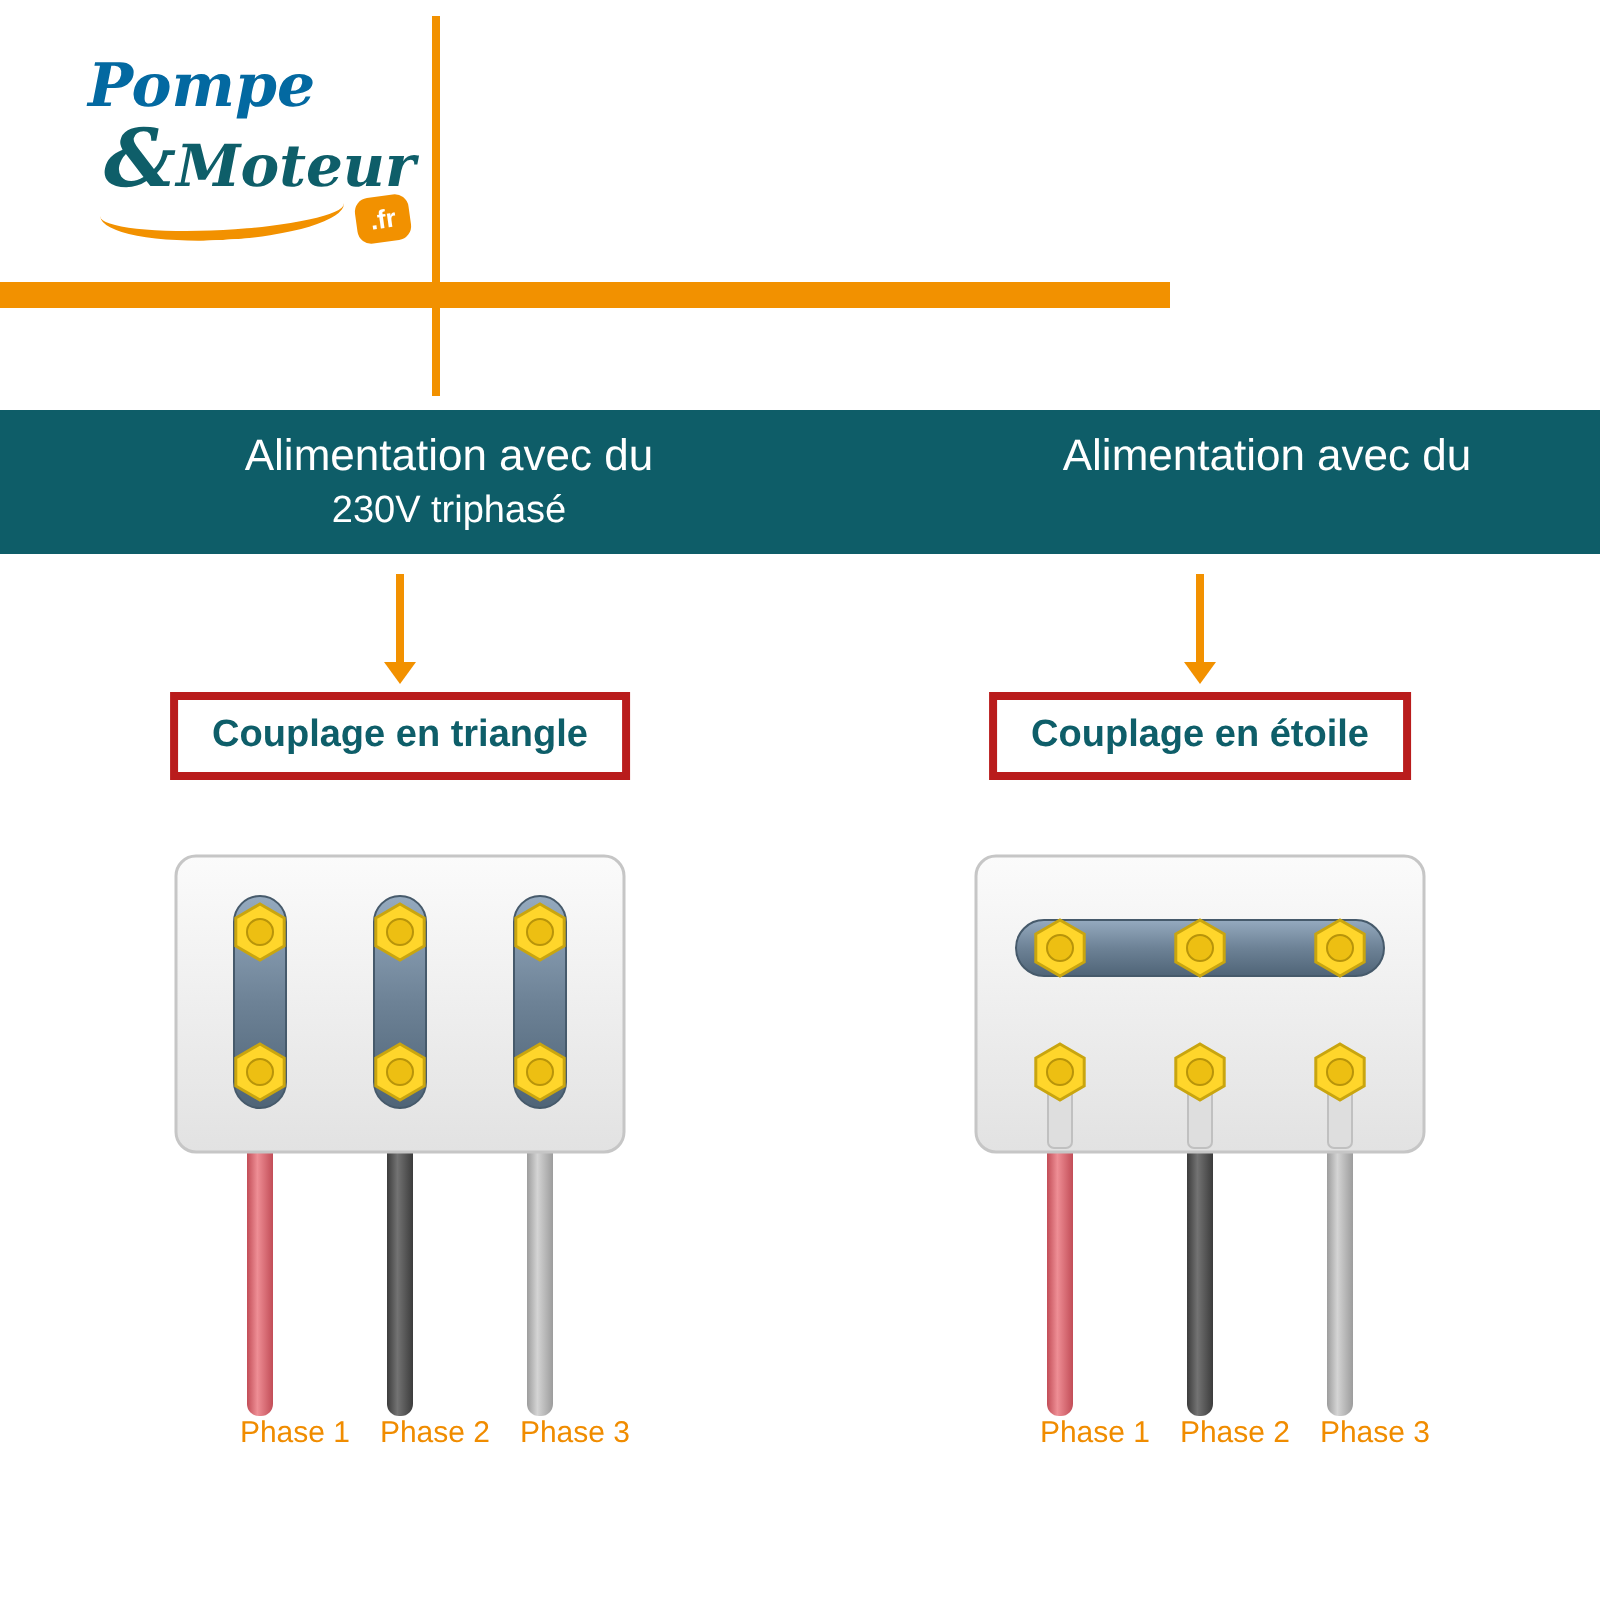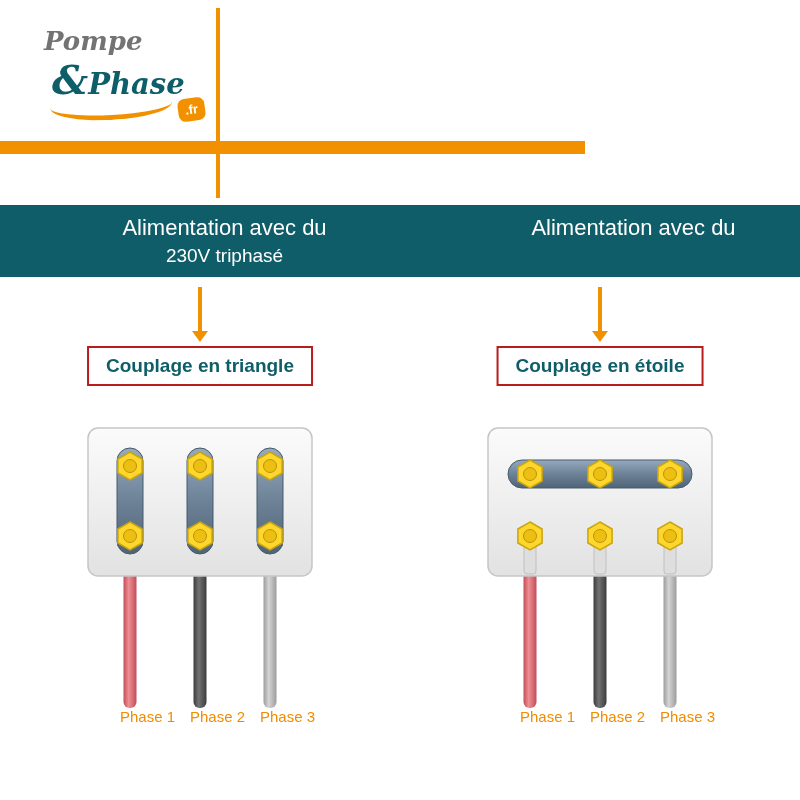--- a/index.html
+++ b/index.html
@@ -4,21 +4,21 @@
 <style>
   * { margin:0; padding:0; box-sizing:border-box; }
   html,body { width:800px; height:800px; background:#ffffff; overflow:hidden;
               font-family:"Liberation Sans", sans-serif; }
   .page { position:relative; width:800px; height:800px; background:#fff; }
 
   
   .logo { position:absolute; left:28px; top:20px; width:185px; height:115px; }
   .logo-pompe { position:absolute; left:16px; top:6px;
                 font-family:"DejaVu Serif", serif; font-style:italic; font-weight:bold;
-                font-size:26px; color:#737373; }
+                font-size:30px; color:#0369a1; }
   .logo-row { position:absolute; left:24px; top:36px; display:flex; align-items:baseline;
               font-family:"DejaVu Serif", serif; font-style:italic; font-weight:bold; color:#0e5e69; }
   .logo-amp { font-size:40px; }
   .logo-moteur { font-size:29px; }
   .logo-fr { position:absolute; left:150px; top:78px; background:#f29100; color:#fff;
              font-size:13px; font-weight:bold; padding:4px 7px; border-radius:7px;
              transform:rotate(-8deg); }
   .logo-swoosh { position:absolute; left:22px; top:70px; width:122px; height:30px;
                  border-bottom:5px solid #f29100; border-radius:50%;
                  transform:rotate(-3deg); }
@@ -42,21 +42,21 @@
   .band-l1 { font-size:22px; line-height:28px; font-weight:normal; }
   .band-l2 { font-size:19px; line-height:28px; font-weight:normal; }
 
   .arrow { position:absolute; top:82px; left:50%; transform:translateX(-50%);
            display:flex; flex-direction:column; align-items:center; }
   .arrow-shaft { width:4px; height:44px; background:#f29100; }
   .arrow-head  { width:0; height:0; border-left:8px solid transparent;
                  border-right:8px solid transparent; border-top:11px solid #f29100; }
 
   .coupling { position:absolute; top:141px; left:50%; transform:translateX(-50%);
-              border:2px solid #b91c1c; background:#fff; padding:7px 17px;
+              border:4px solid #b91c1c; background:#fff; padding:7px 17px;
               color:#0e5e69; font-weight:bold; font-size:19px; white-space:nowrap; }
 
   .diagram { position:absolute; top:215px; left:50%; transform:translateX(-50%); }
 
   .phase-label { position:absolute; top:503px; width:90px; text-align:right;
                  color:#f08c00; font-size:15px; font-weight:500; }
   .pl-1 { left:85px; }
   .pl-2 { left:155px; }
   .pl-3 { left:225px; }
 </style>
@@ -96,21 +96,21 @@
   </defs>
 </svg>
 
 <div class="page">
 
   <div class="logo">
     <div class="logo-swoosh"></div>
     <div class="logo-pompe">Pompe</div>
     <div class="logo-row">
       <span class="logo-amp">&amp;</span>
-      <span class="logo-moteur">Phase</span>
+      <span class="logo-moteur">Moteur</span>
     </div>
     <div class="logo-fr">.fr</div>
   </div>
 
   <div class="v-divider"></div>
   <div class="h-bar"></div>
 
 
   <div class="col col-left">
     <div class="band">

